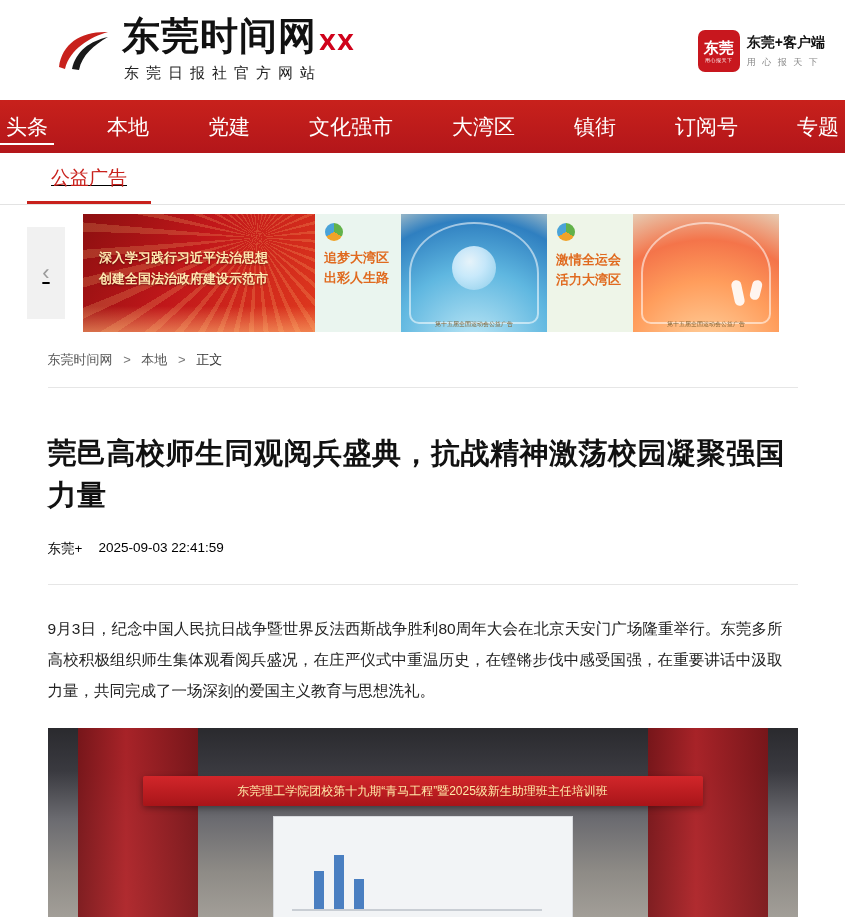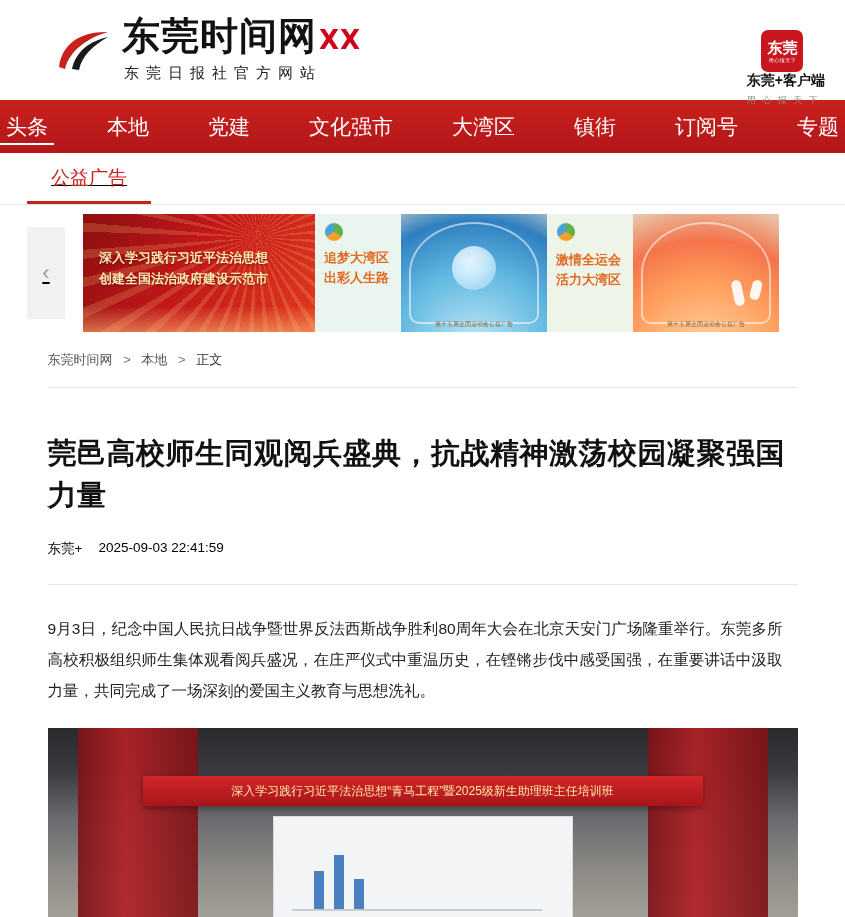--- a/index.html
+++ b/index.html
@@ -40,38 +40,37 @@
     font-weight: bold;
     color: #111;
     letter-spacing: 1px;
     line-height: 1.05;
     font-family: "DejaVu Sans", "Liberation Sans", sans-serif;
     display: flex;
     align-items: flex-end;
   }
   .logo-title .xx {
     color: #d0021b;
-    font-size: 26px;
+    font-size: 22px;
     margin-left: 2px;
     transform: translateY(-2px);
   }
   .logo-sub {
     font-size: 15px;
     color: #222;
     letter-spacing: 7px;
     margin-top: 8px;
     padding-left: 2px;
   }
   .header-right {
     position: absolute;
     right: 20px;
     top: 30px;
     display: flex;
     align-items: center;
-    flex-direction: column;
   }
   .app-badge {
     width: 42px; height: 42px;
     background: #c8171e;
     border-radius: 7px;
     color: #fff;
     display: flex;
     flex-direction: column;
     align-items: center;
     justify-content: center;
@@ -445,21 +444,21 @@
   </div>
 
   <div class="divider"></div>
 
   <div class="article-body">
     <p>9月3日，纪念中国人民抗日战争暨世界反法西斯战争胜利80周年大会在北京天安门广场隆重举行。东莞多所高校积极组织师生集体观看阅兵盛况，在庄严仪式中重温历史，在铿锵步伐中感受国强，在重要讲话中汲取力量，共同完成了一场深刻的爱国主义教育与思想洗礼。</p>
 
     <div class="article-photo">
       <div class="photo-curtain-l"></div>
       <div class="photo-curtain-r"></div>
-      <div class="photo-banner">深入学习践行习近平法治思想“青马工程”暨2025级新生助理班主任培训班</div>
+      <div class="photo-banner">东莞理工学院团校第十九期“青马工程”暨2025级新生助理班主任培训班</div>
       <div class="photo-screen">
         <div class="chart-line"></div>
         <div class="chart-bar" style="left:40px;height:38px;"></div>
         <div class="chart-bar" style="left:60px;height:54px;"></div>
         <div class="chart-bar" style="left:80px;height:30px;"></div>
       </div>
 
     </div>
   </div>
 </div>

